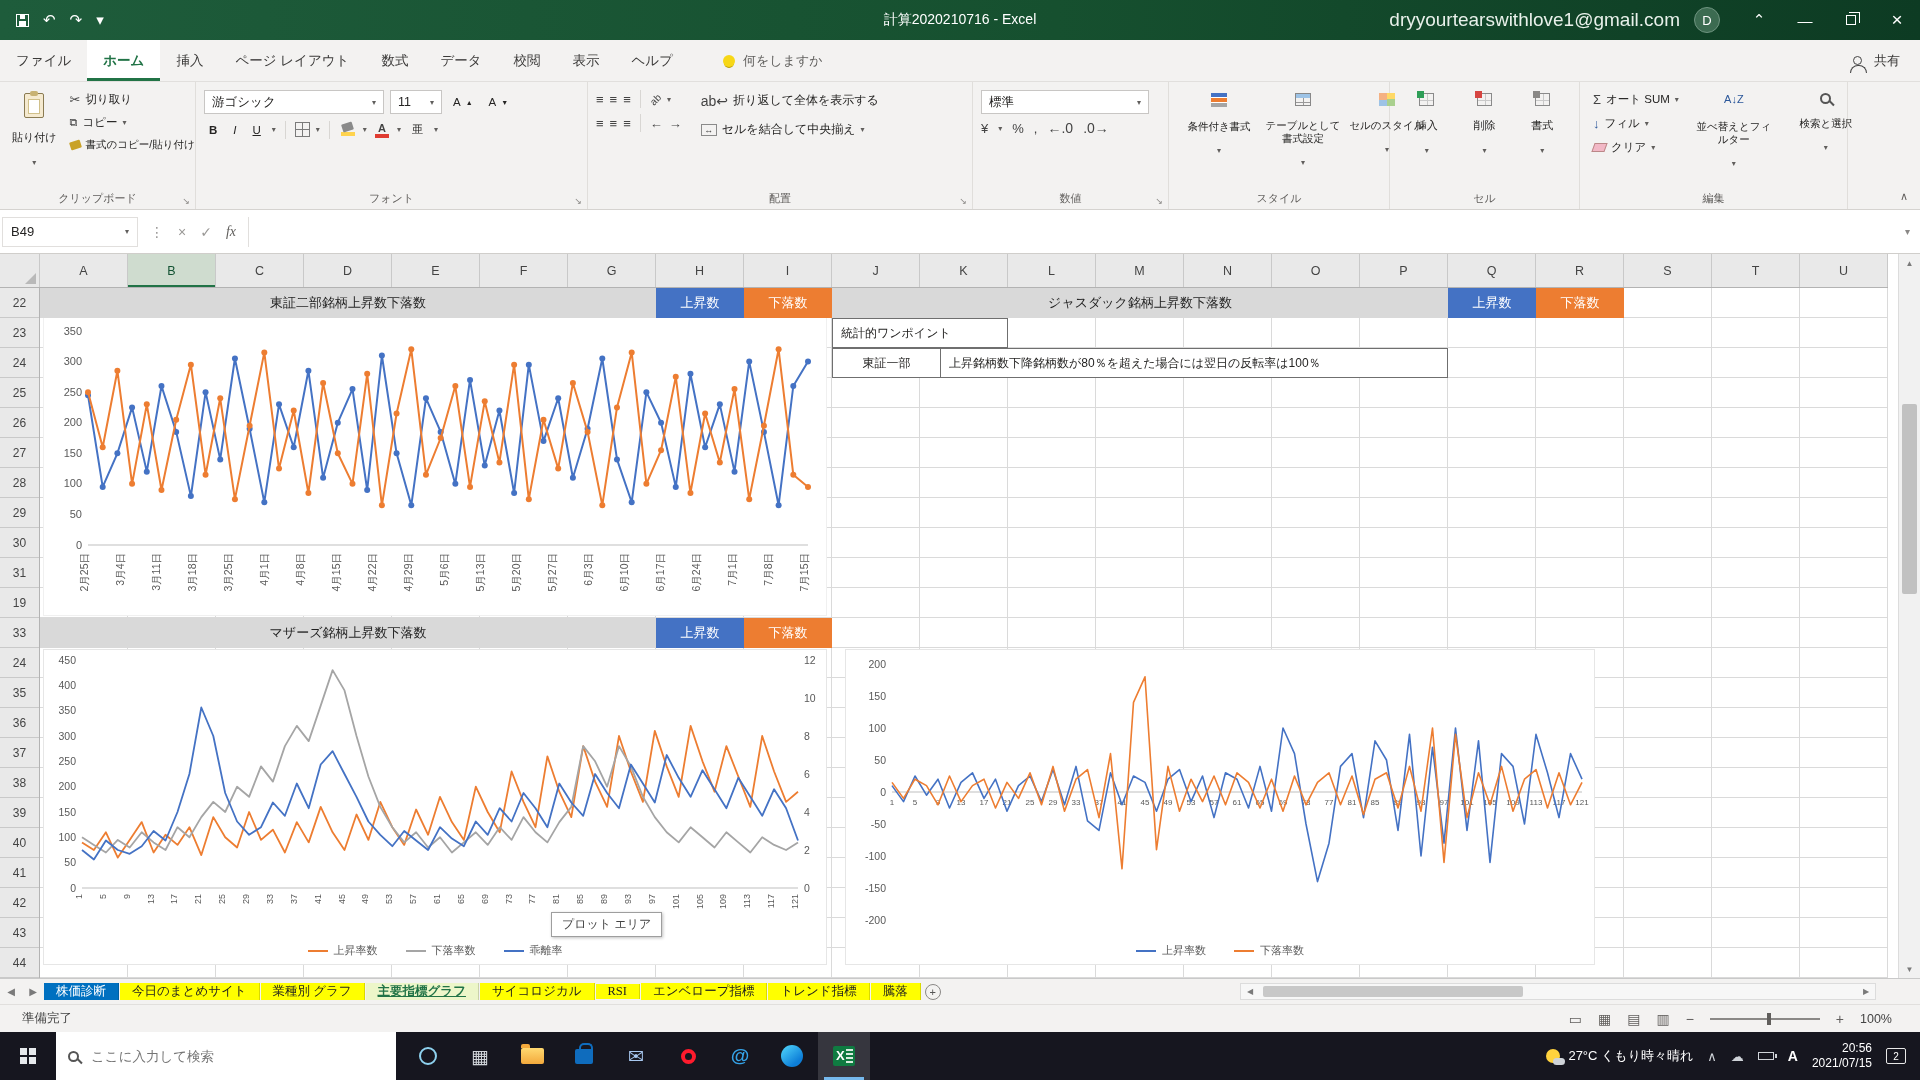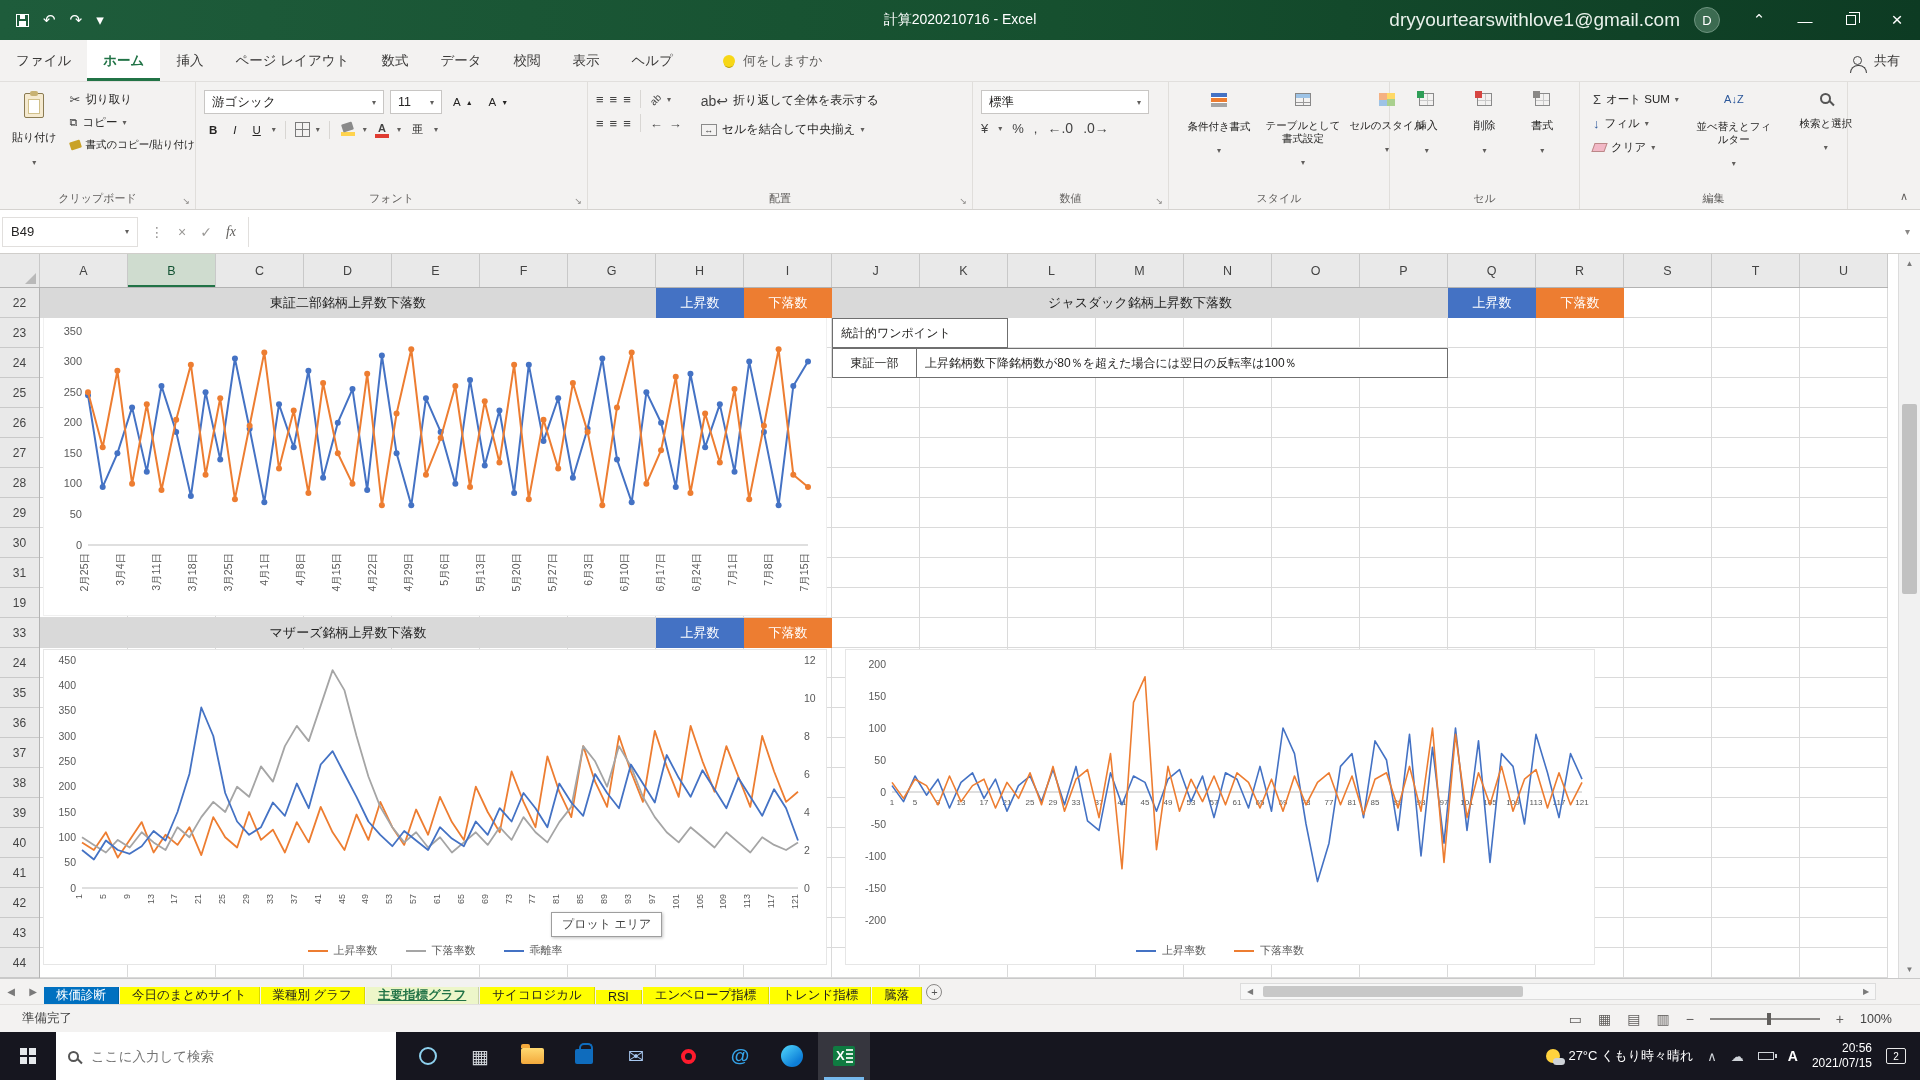--- a/index.html
+++ b/index.html
@@ -113,21 +113,21 @@
                      repeating-linear-gradient(to bottom,transparent 0 29px,#dadada 29px 30px);}
 
   
   .band{position:absolute;height:30px;background:#d9d9d9;display:flex;align-items:center;justify-content:center;
     font-size:13px;color:#1f1f1f;z-index:3;}
   .badge{position:absolute;width:88px;height:30px;color:#fff;display:flex;align-items:center;justify-content:center;
     font-size:13px;z-index:3;}
   .badge.up{background:#4472c4;} .badge.down{background:#ed7d31;}
   .nbox{position:absolute;background:#fff;border:1px solid #6f6f6f;display:flex;align-items:center;
     font-size:12px;z-index:3;}
-  .nbox .cell-label{width:84px;align-self:stretch;display:flex;align-items:center;justify-content:center;border-right:1px solid #6f6f6f;}
+  .nbox .cell-label{width:108px;align-self:stretch;display:flex;align-items:center;justify-content:center;border-right:1px solid #6f6f6f;}
   .nbox .cell-text{padding:0 8px;}
   .chart{position:absolute;background:#fff;border:1px solid #e6e6e6;z-index:2;}
   .chart-legend{position:absolute;left:0;right:0;bottom:6px;display:flex;justify-content:center;gap:28px;
     font-size:11px;color:#595959;align-items:center;}
   .lg-item{display:flex;align-items:center;}
   .lg-item .sw{display:inline-block;width:20px;border-top:2.5px solid #000;margin-right:6px;}
   #plot-tooltip{position:absolute;left:551px;top:912px;background:#fff;border:1px solid #9e9e9e;
     box-shadow:1px 1px 3px rgba(0,0,0,.25);padding:3px 10px;font-size:12px;color:#444;z-index:6;}
 
   
@@ -791,21 +791,21 @@
 
   <div id="vscroll">
     <div class="arr">▲</div>
     <div class="thumb"></div>
     <div class="arr btm">▼</div>
   </div>
 
   <div id="tabstrip">
     <span class="strip-arr">◀</span>
     <span class="strip-arr">▶</span>
-    <div id="sheettabs" style="display:flex;align-items:flex-end;">
+    <div id="sheettabs" style="display:flex;align-items:center;font-family:Liberation Serif, serif;">
         <div class="tab" style="background: rgb(0, 112, 192); color: rgb(255, 255, 255);">株価診断</div>
         <div class="tab" style="background: rgb(255, 255, 0); color: rgb(31, 31, 31);">今日のまとめサイト</div>
         <div class="tab" style="background: rgb(255, 255, 0); color: rgb(31, 31, 31);">業種別 グラフ</div>
         <div class="tab active" style="background: rgb(237, 246, 201); color: rgb(33, 115, 70);">主要指標グラフ</div>
         <div class="tab" style="background: rgb(255, 255, 0); color: rgb(31, 31, 31);">サイコロジカル</div>
         <div class="tab" style="background: rgb(255, 255, 0); color: rgb(31, 31, 31);">RSI</div>
         <div class="tab" style="background: rgb(255, 255, 0); color: rgb(31, 31, 31);">エンベロープ指標</div>
         <div class="tab" style="background: rgb(255, 255, 0); color: rgb(31, 31, 31);">トレンド指標</div>
         <div class="tab" style="background: rgb(255, 255, 0); color: rgb(31, 31, 31);">騰落</div>
       </div>

